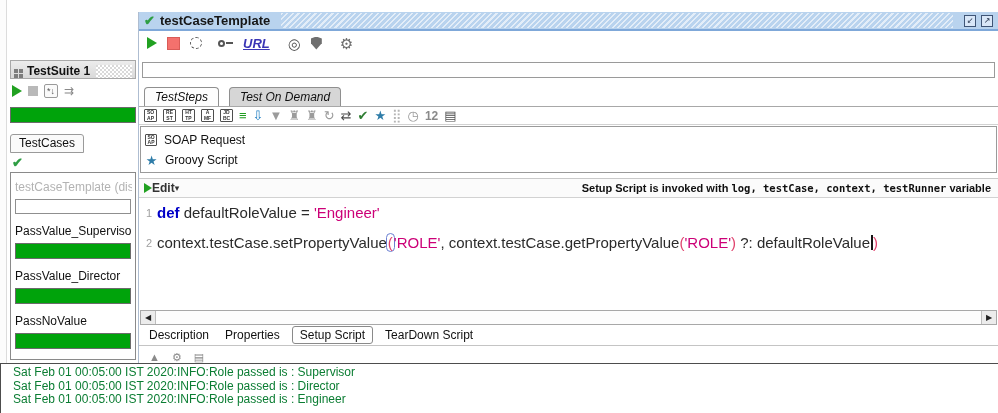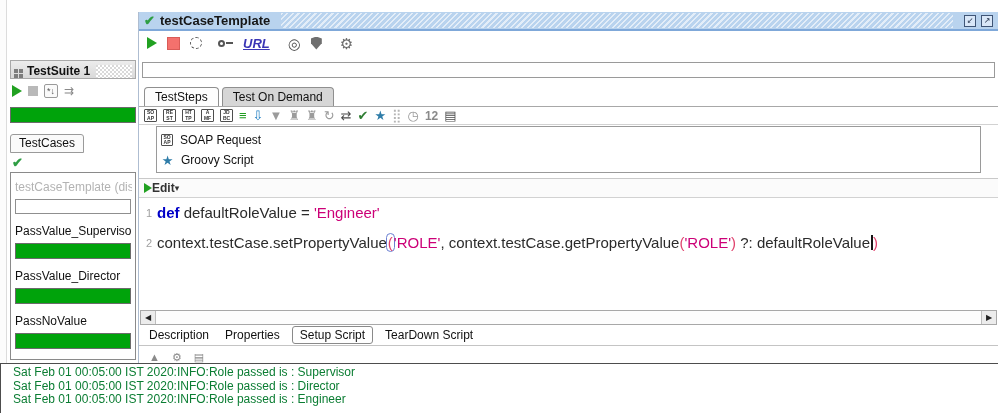--- a/index.html
+++ b/index.html
@@ -55,42 +55,42 @@
   .key-stem { width:7px; height:2px; background:#555; margin-left:1px; }
   .url-label { font-size:13px; font-weight:bold; font-style:italic; color:#3a35b5; text-decoration:underline; }
   .donut { font-size:15px; color:#555; line-height:15px; }
   .shield { width:11px; height:13px; background:#6f6f6f;
             clip-path: polygon(50% 0, 100% 16%, 100% 52%, 50% 100%, 0 52%, 0 16%); }
   .gear { font-size:15px; color:#6a6a6a; line-height:15px; }
 
   .tc-field-row { flex:none; padding:5px 3px 0; }
   .tc-field { width:100%; height:16px; border:1px solid #9a9a9a; background:#fff; font-size:12px; padding:0 3px; }
 
-  .tc-tabs { flex:none; height:20px; margin-top:9px; display:flex; gap:3px; align-items:flex-end;
-             padding-left:5px; border-bottom:1px solid #a8a8a8; }
+  .tc-tabs { flex:none; height:20px; margin-top:9px; display:flex; gap:10px; align-items:flex-end;
+             padding-left:5px; border-bottom:1px solid #a8a8a8;font-style:italic; }
   .tab { font-size:12px; padding:2px 10px 2px; border:1px solid #8f8f8f; border-bottom:none;
          border-radius:4px 4px 0 0; background:#d6d6d6; white-space:nowrap; }
   .tab.active { background:#fdfdfd; }
 
   .tc-icontoolbar { flex:none; height:18px; display:flex; align-items:center; gap:6px; padding:0 5px;
                     border-bottom:1px solid #d2d2d2; }
   .sq-letters { width:13px; height:13px; border:1px solid #4e4e4e; background:#fff; color:#333;
                 font-size:5px; font-weight:bold; line-height:1.1; white-space:pre-line; text-align:center;
                 display:flex; align-items:center; justify-content:center; flex:none; border-radius:1px; }
   .tg { font-size:13px; line-height:14px; flex:none; }
   .tg-green { color:#1f9d1f; font-weight:bold; }
   .tg-blue  { color:#1f7ec2; }
   .tg-gray  { color:#9b9b9b; }
   .tg-lgray { color:#b5b5b5; }
   .tg-dark  { color:#4a4a4a; }
   .tg-dgreen{ color:#2e7d32; }
   .tg-star  { color:#2e7ca8; }
   .tg-num   { font-size:12px; color:#8a8a8a; font-weight:bold; }
 
-  .tc-steps { flex:none; height:47px; border:1px solid #9a9a9a; margin:1px 17px 0; background:#fff; padding:3px 4px; }
+  .tc-steps { flex:none; height:47px; border:1px solid #9a9a9a; margin:1px 1px 0; background:#fff; padding:3px 4px; }
   .step-row { height:20px; display:flex; align-items:center; gap:7px; font-size:12px; }
   .step-row .sq-letters { width:12px; height:12px; }
   .groovy-star { color:#2e7ca8; font-size:13px; line-height:13px; width:13px; text-align:center; }
 
   .ed-header { flex:none; height:20px; display:flex; align-items:center; gap:0; padding:0 5px;
                background:#fbfbfb; border-top:1px solid #c9c9c9; border-bottom:1px solid #d2d2d2; margin-top:5px;}
   .ed-header .tri-green { border-left-width:8px; border-top-width:5px; border-bottom-width:5px; }
   .edit-label { font-weight:bold; font-size:12px; color:#333; }
   .edit-caret { font-size:9px; color:#333; }
   .ed-spacer { flex:1; }
@@ -235,20 +235,21 @@
       <span class="groovy-star">★</span>
       <span>Groovy Script</span>
     </div>
   </div>
 
   <div class="ed-header">
     <span class="tri-green"></span>
     <span class="edit-label">Edit</span>
     <span class="edit-caret">▾</span>
     <span class="ed-spacer"></span>
+    <span class="ed-hint"><span>Setup Script is invoked with </span><span class="mono">log, testCase, context, testRunner</span><span> variable</span></span>
   </div>
 
   <div class="ed-code">
     <div class="gutter">
       <div>1</div>
       <div>2</div>
     </div>
     <div class="code-lines">
       <div class="code-line"><span class="kw">def</span><span> defaultRoleValue = </span><span class="str">'Engineer'</span></div>
       <div class="code-line"><span>context.testCase.setPropertyValue</span><span class="brk">(</span><span class="str">'ROLE'</span><span>, context.testCase.getPropertyValue</span><span class="paren">(</span><span class="str">'ROLE'</span><span class="paren">)</span><span> ?: defaultRoleValue</span><span class="caret-bar"></span><span class="paren">)</span></div>

